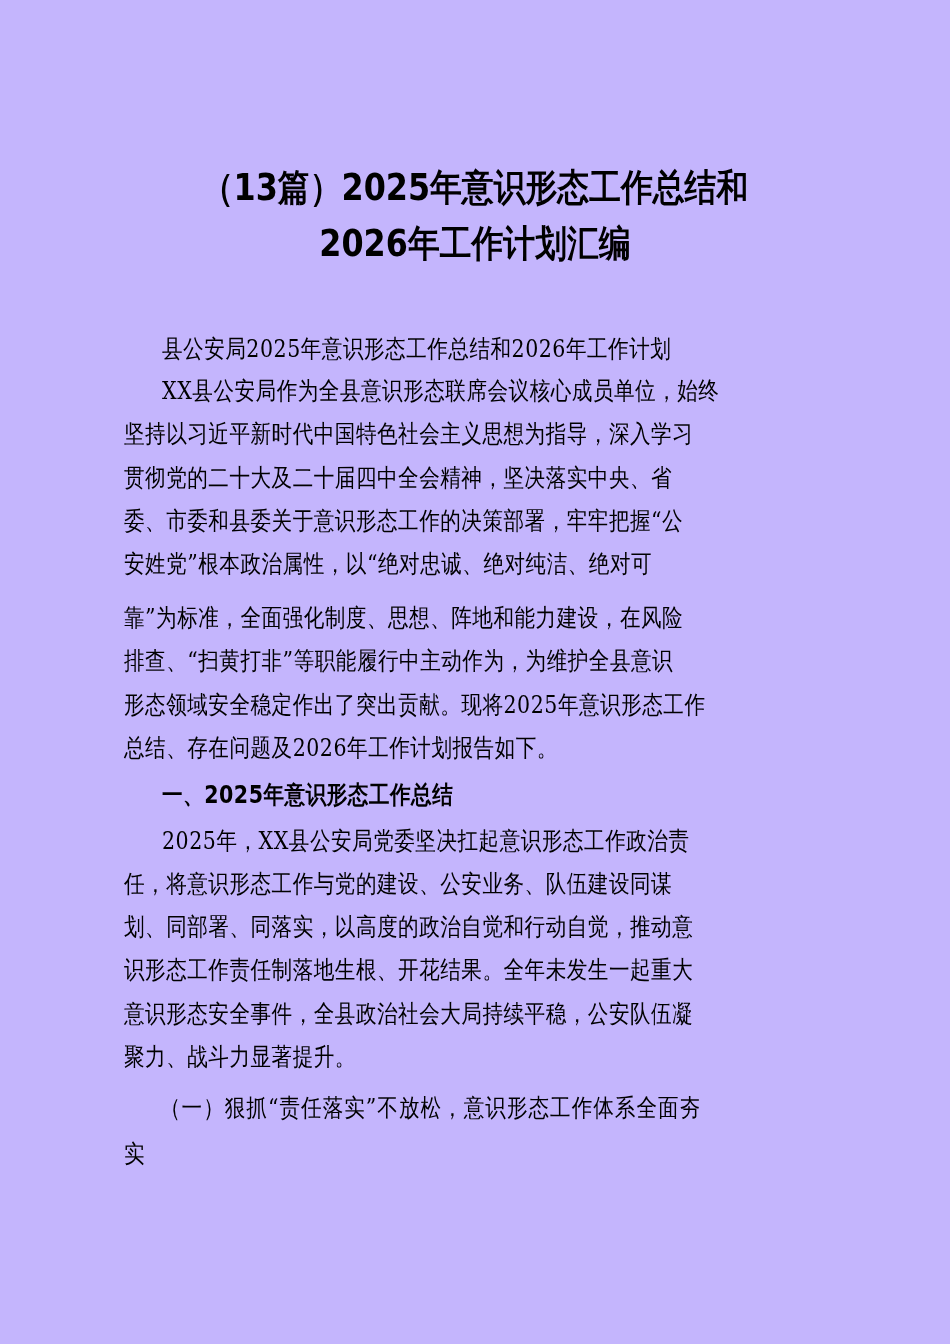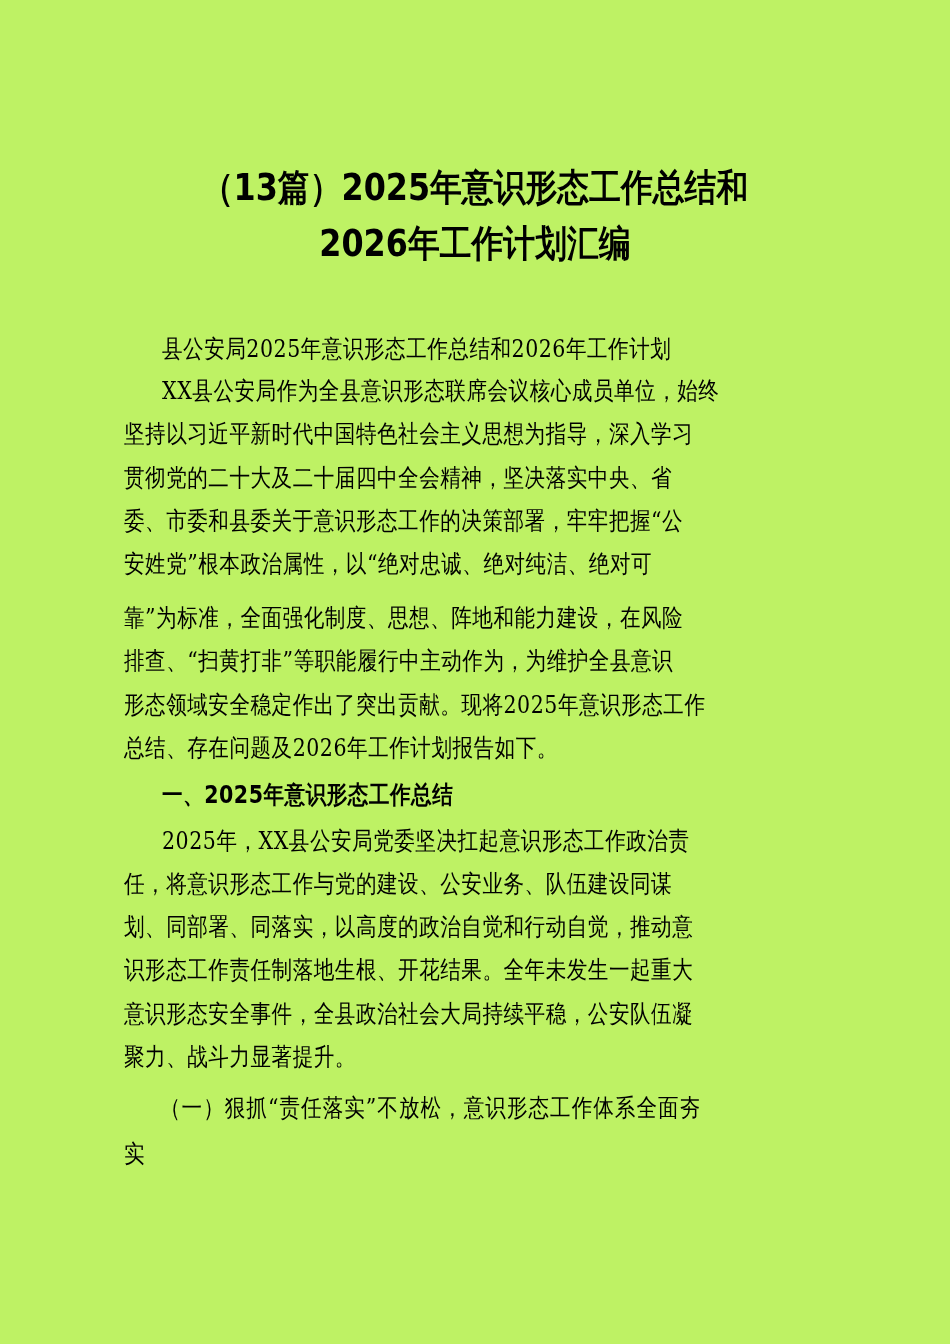--- a/index.html
+++ b/index.html
@@ -13,21 +13,21 @@
       position: relative;
       overflow: hidden;
       color: #000000;
       font-family: "DejaVu Serif", "Liberation Serif", serif;
     }
     .page {
       position: absolute;
       left: 0; top: 0;
       width: 950px;
       height: 1344px;
-      background: #bef264;
+      background: #c4b5fd;
     }
     .title-block {
       position: absolute;
       left: 0;
       top: 160px;
       width: 950px;
       text-align: center;
     }
     .title-line {
       display: block;

